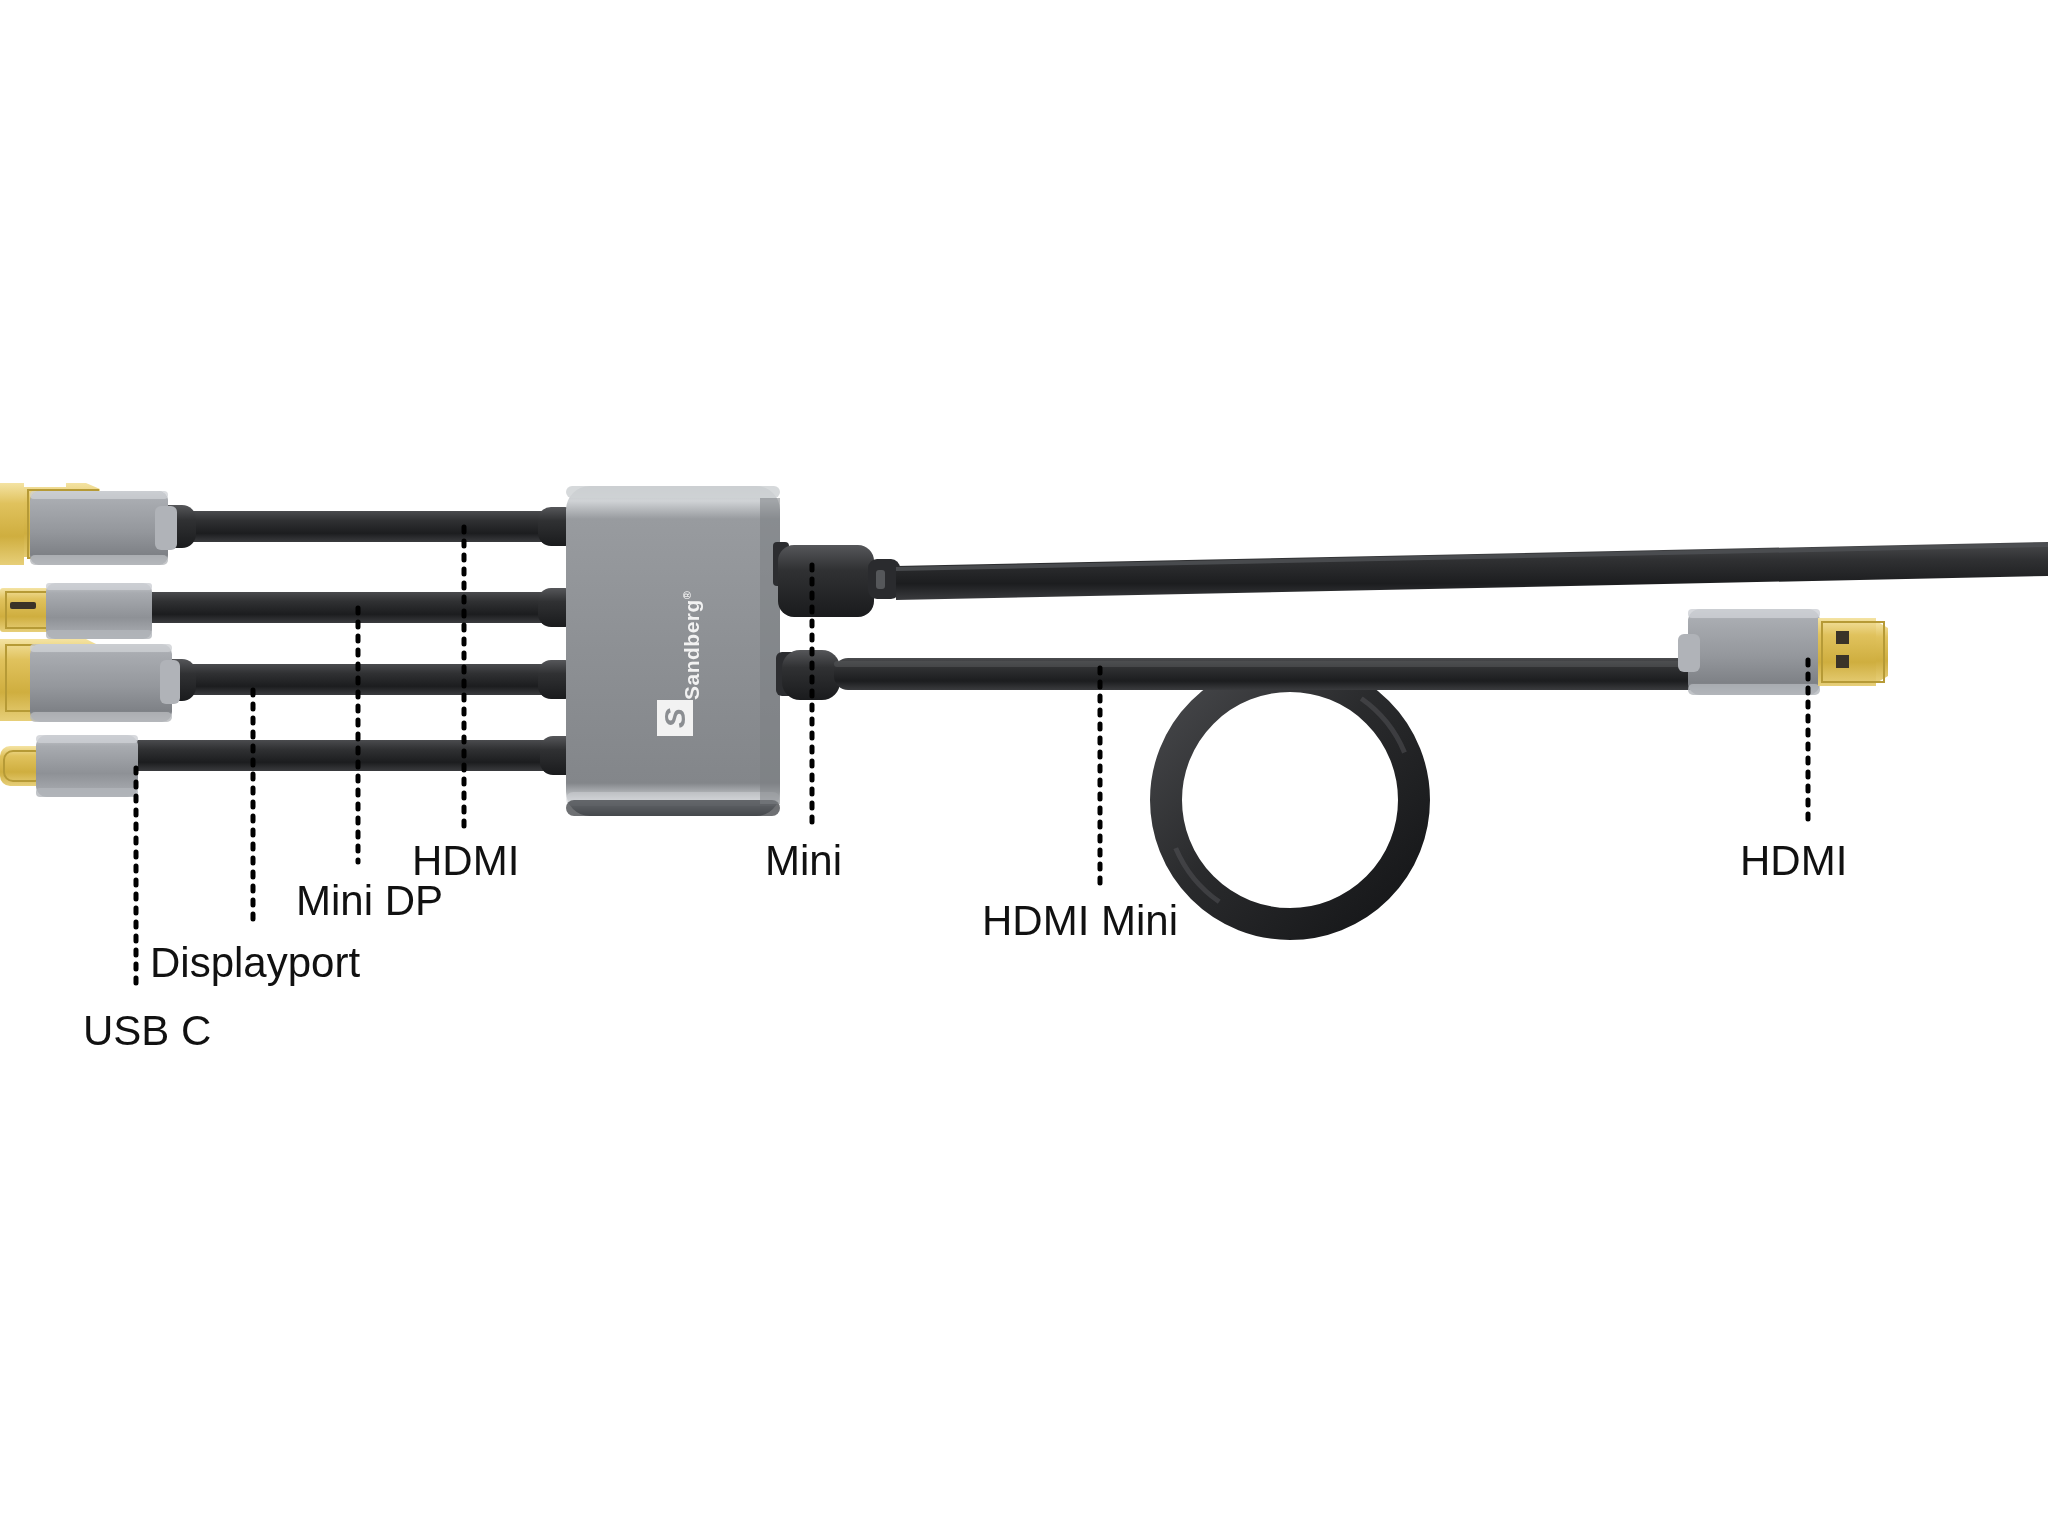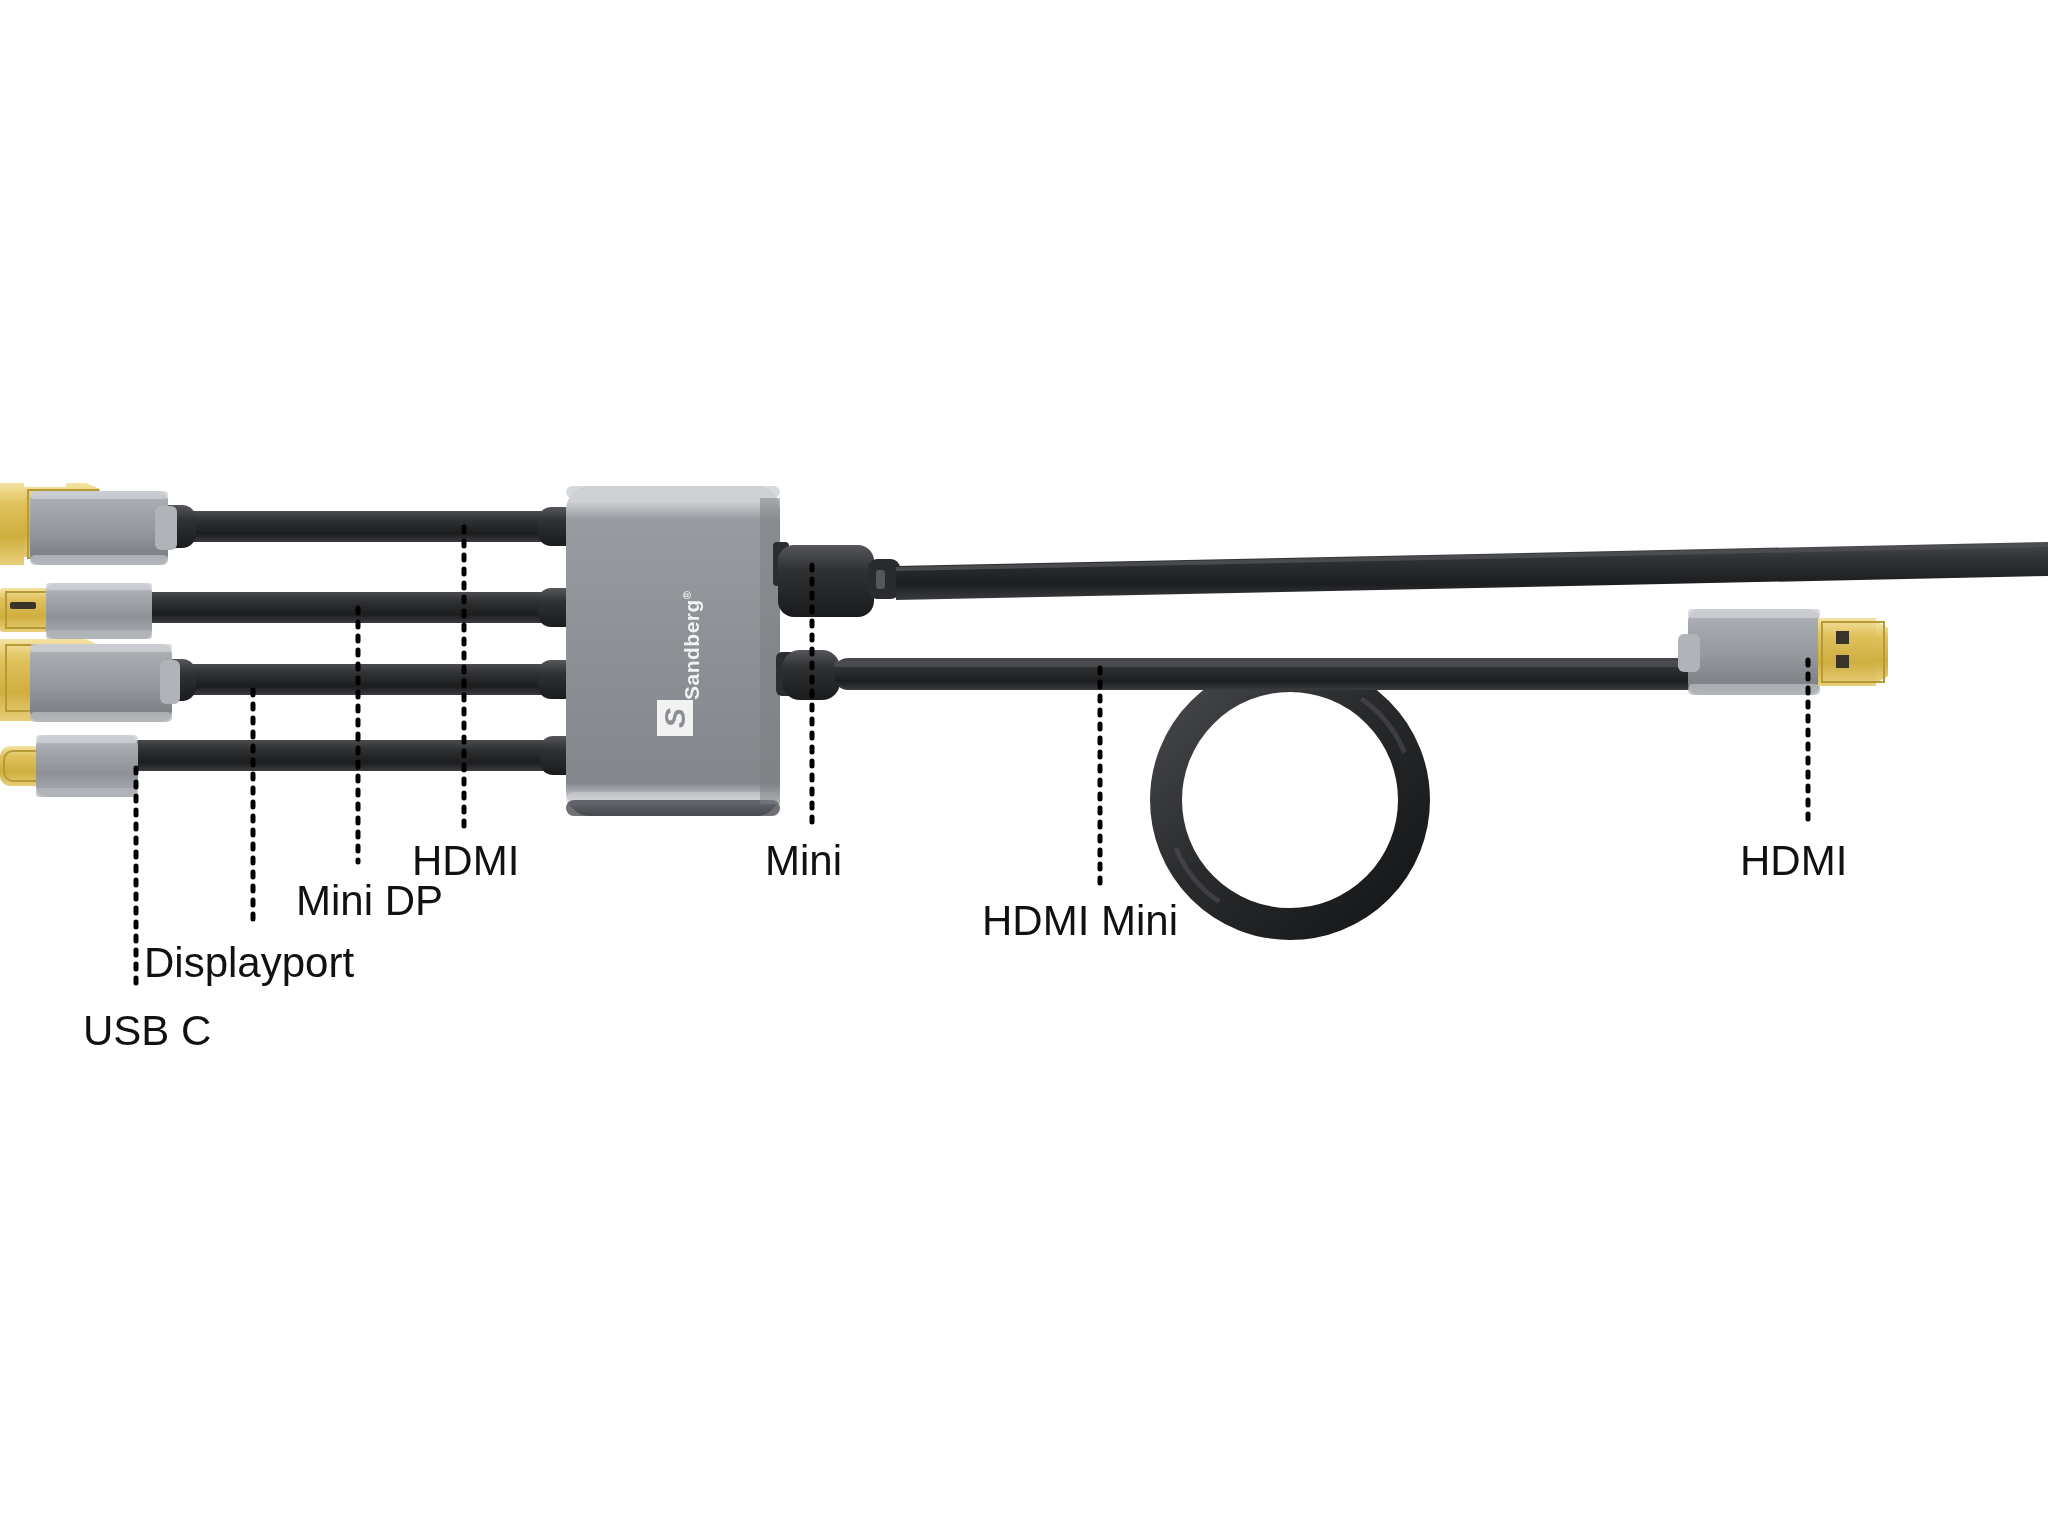--- a/index.html
+++ b/index.html
@@ -189,20 +189,20 @@
   <div class="brand" style="left:680px; top:700px; transform: rotate(-90deg) scale(1,1);">
     <span>Sandberg</span><span style="font-size:11px;vertical-align:super;">®</span>
   </div>
   <div style="position:absolute;left:657px;top:700px;width:36px;height:36px;background:#f2f2f2;
               display:flex;align-items:center;justify-content:center;transform:rotate(-90deg);">
     <span style="color:#8b8e92;font-weight:900;font-size:30px;font-style:italic;line-height:1;
                  font-family:'Liberation Sans','DejaVu Sans',sans-serif;">S</span>
   </div>
 
   <div class="lbl" style="left:83px;  top:1010px;">USB C</div>
-  <div class="lbl" style="left:144px; top:942px;">Displayport</div>
+  <div class="lbl" style="left:150px; top:942px;">Displayport</div>
   <div class="lbl" style="left:296px; top:880px;">Mini DP</div>
   <div class="lbl" style="left:412px; top:840px;">HDMI</div>
   <div class="lbl" style="left:765px; top:840px;">Mini</div>
   <div class="lbl" style="left:982px; top:900px;">HDMI Mini</div>
   <div class="lbl" style="left:1740px;top:840px;">HDMI</div>
 
 </div>
 
 </body></html>

